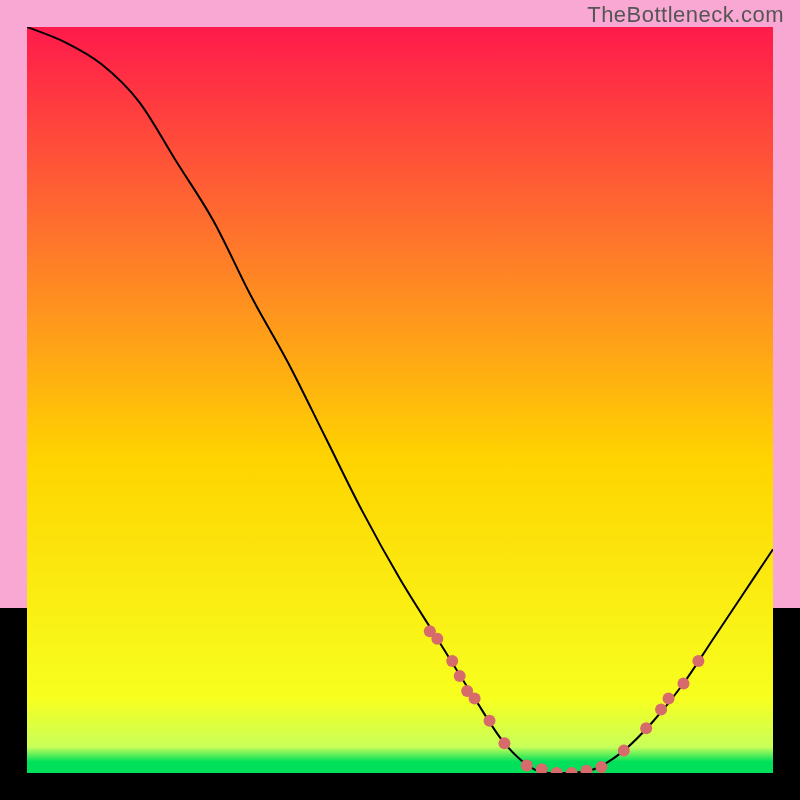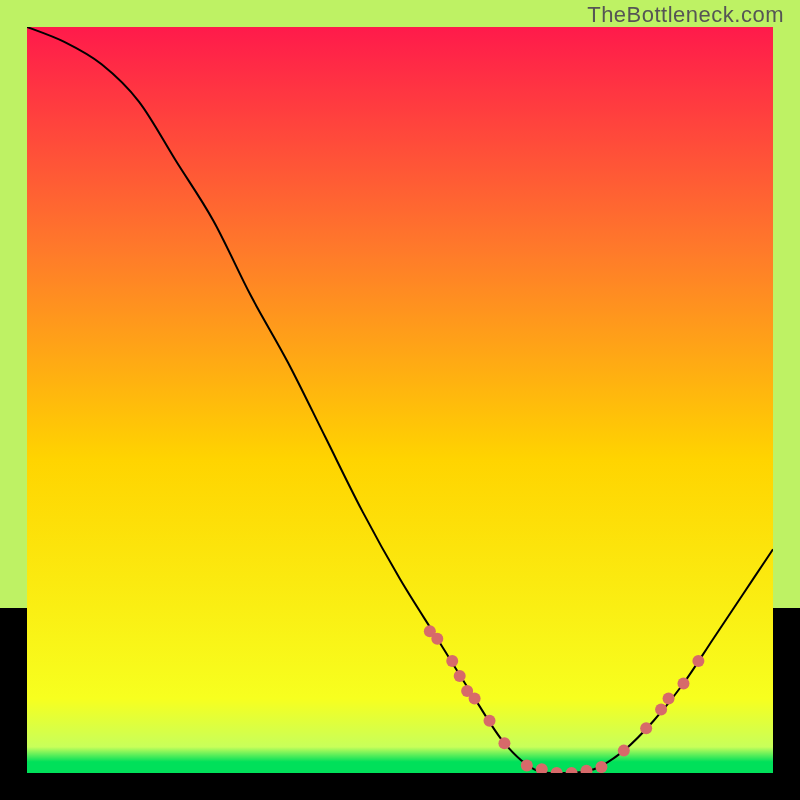--- a/index.html
+++ b/index.html
@@ -8,21 +8,21 @@
     background: #000;
     width: 800px;
     height: 800px;
     overflow: hidden;
     font-family: Arial, Helvetica, sans-serif;
   }
   .frame {
     position: relative;
     width: 800px;
     height: 608px;
-    background: #bef264;
+    background: #f9a8d4;
   }
   .watermark {
     position: absolute;
     top: 2px;
     right: 16px;
     color: #555;
     font-size: 22px;
     font-weight: 500;
     letter-spacing: 0.5px;
   }

